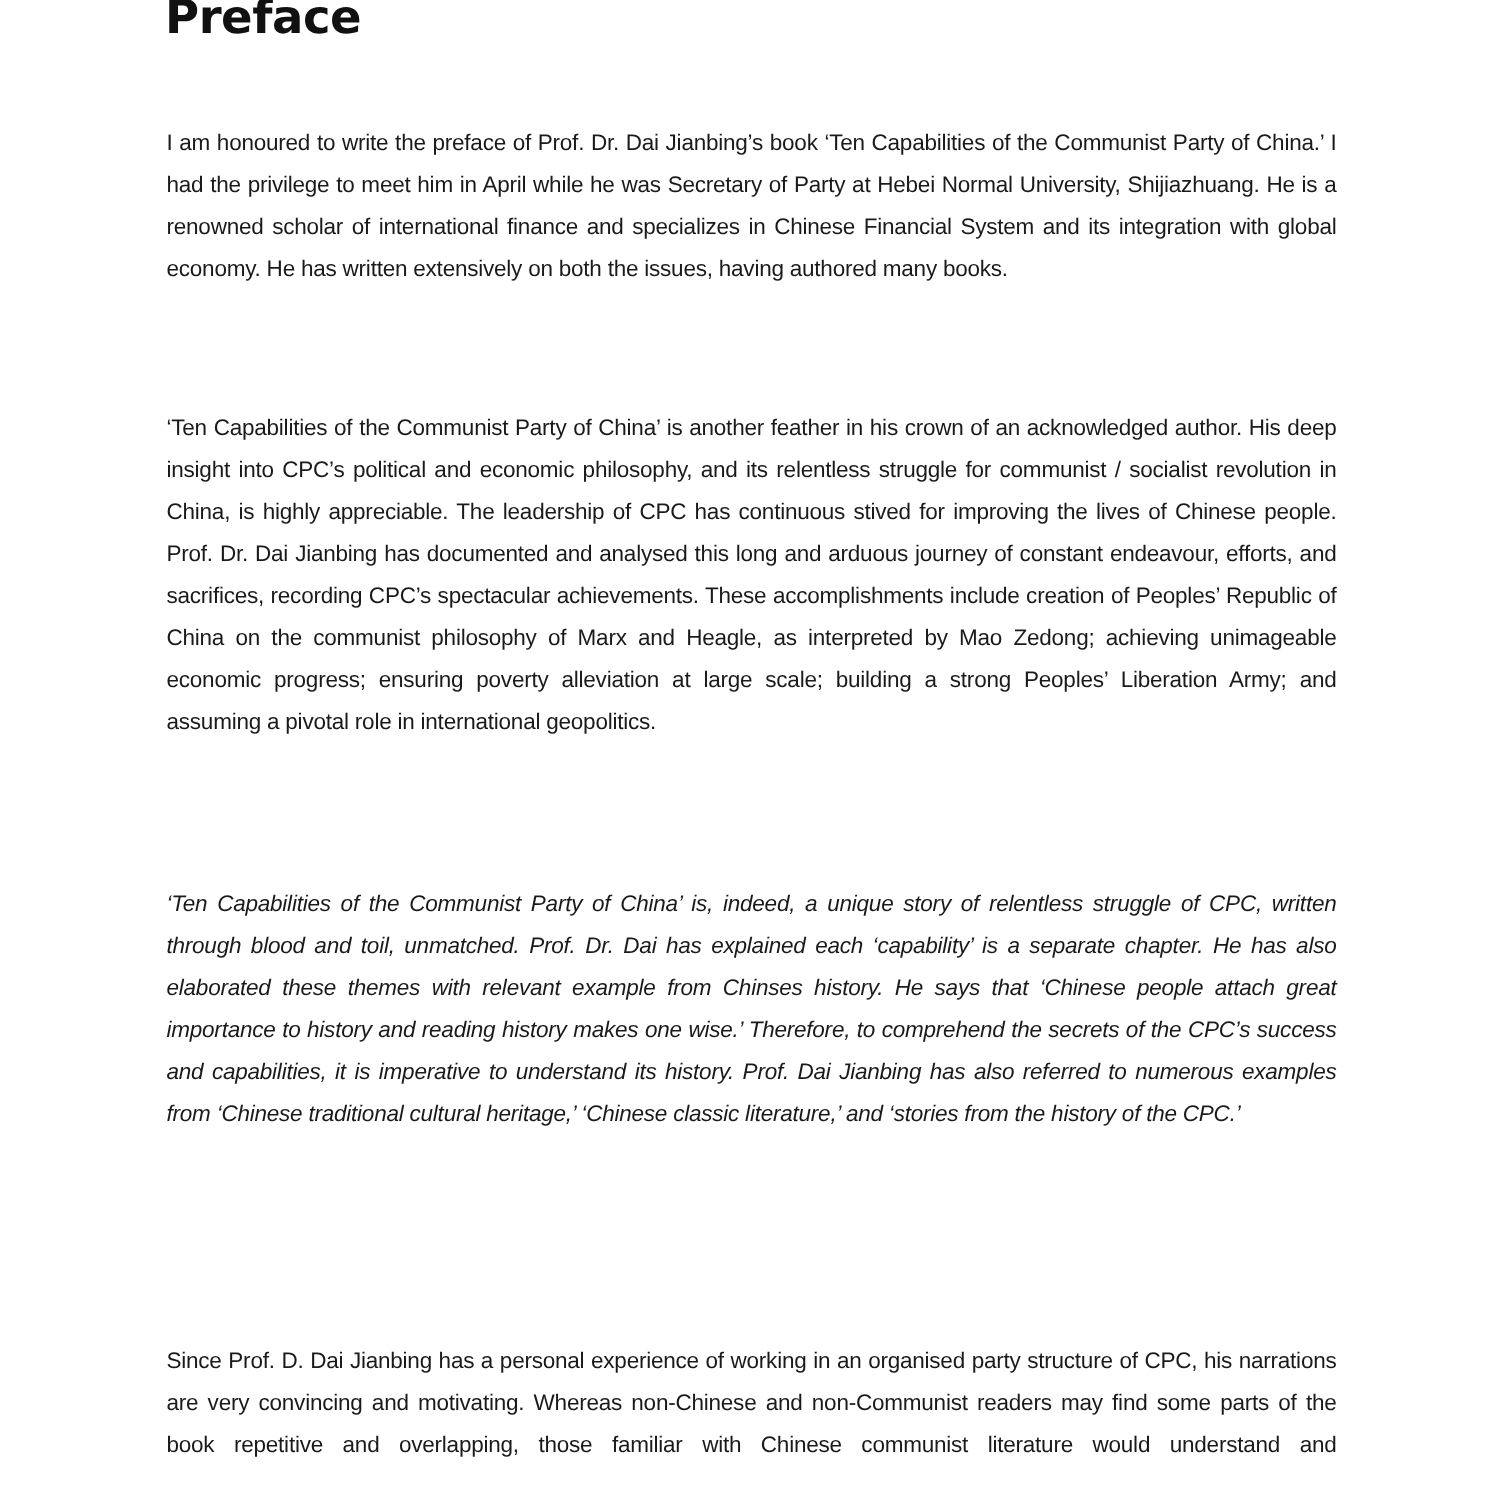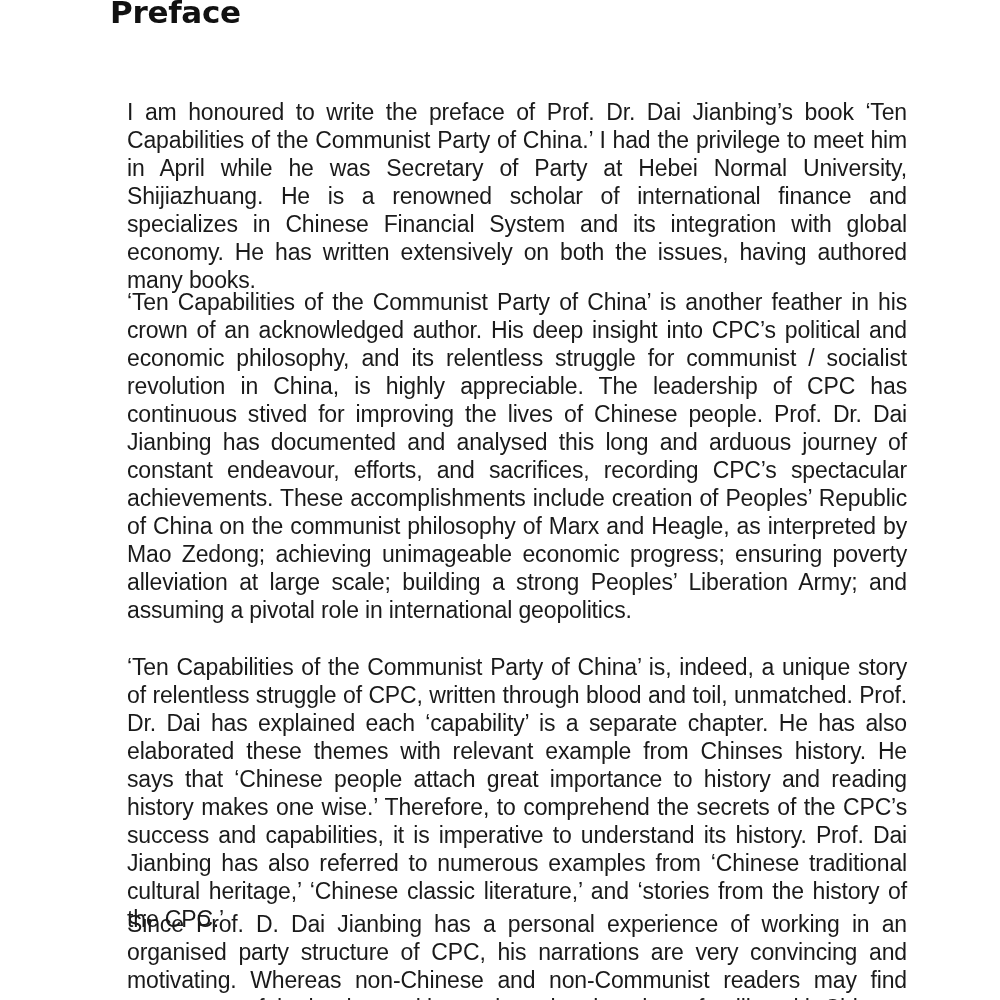--- a/index.html
+++ b/index.html
@@ -24,29 +24,29 @@
     .title {
       font-family: "DejaVu Sans", sans-serif;
       font-weight: bold;
       font-size: 31px;
       line-height: 32px;
       margin: -4px 0 0 0;
       color: #111111;
       letter-spacing: -0.3px;
     }
     .para {
-      font-size: 23px;
+      font-size: 15px;
       line-height: 28px;
       text-align: justify;
-      margin: 17px;
+      margin: 1px;
       letter-spacing: -0.15px;
     }
     #p1 { position: absolute; top: 81px; width: 780px; }
     #p2 { position: absolute; top: 271px; width: 780px; }
-    #p3 { position: absolute; top: 636px; width: 780px; }
+    #p3 { position: absolute; top: 588px; width: 780px; font-style: italic; }
     #p4 { position: absolute; top: 893px; width: 780px; }
   </style>
 </head>
 <body>
 
 <div class="page">
   <h1 class="title">Preface</h1>
 
   <p id="p1" class="para">I am honoured to write the preface of Prof. Dr. Dai Jianbing’s book ‘Ten Capabilities of the Communist Party of China.’ I had the privilege to meet him in April while he was Secretary of Party at Hebei Normal University, Shijiazhuang. He is a renowned scholar of international finance and specializes in Chinese Financial System and its integration with global economy. He has written extensively on both the issues, having authored many books.</p>
   <p id="p2" class="para">‘Ten Capabilities of the Communist Party of China’ is another feather in his crown of an acknowledged author. His deep insight into CPC’s political and economic philosophy, and its relentless struggle for communist / socialist revolution in China, is highly appreciable. The leadership of CPC has continuous stived for improving the lives of Chinese people. Prof. Dr. Dai Jianbing has documented and analysed this long and arduous journey of constant endeavour, efforts, and sacrifices, recording CPC’s spectacular achievements. These accomplishments include creation of Peoples’ Republic of China on the communist philosophy of Marx and Heagle, as interpreted by Mao Zedong; achieving unimageable economic progress; ensuring poverty alleviation at large scale; building a strong Peoples’ Liberation Army; and assuming a pivotal role in international geopolitics.</p>

